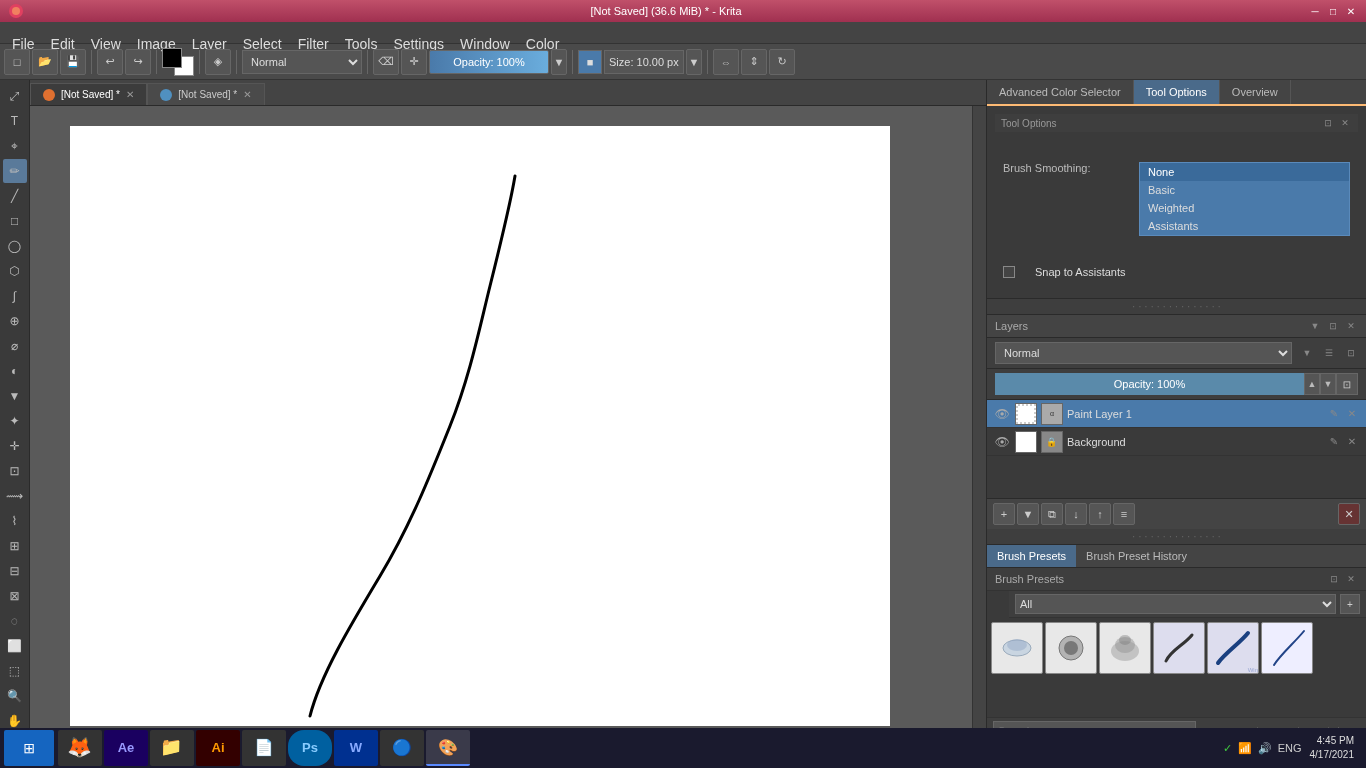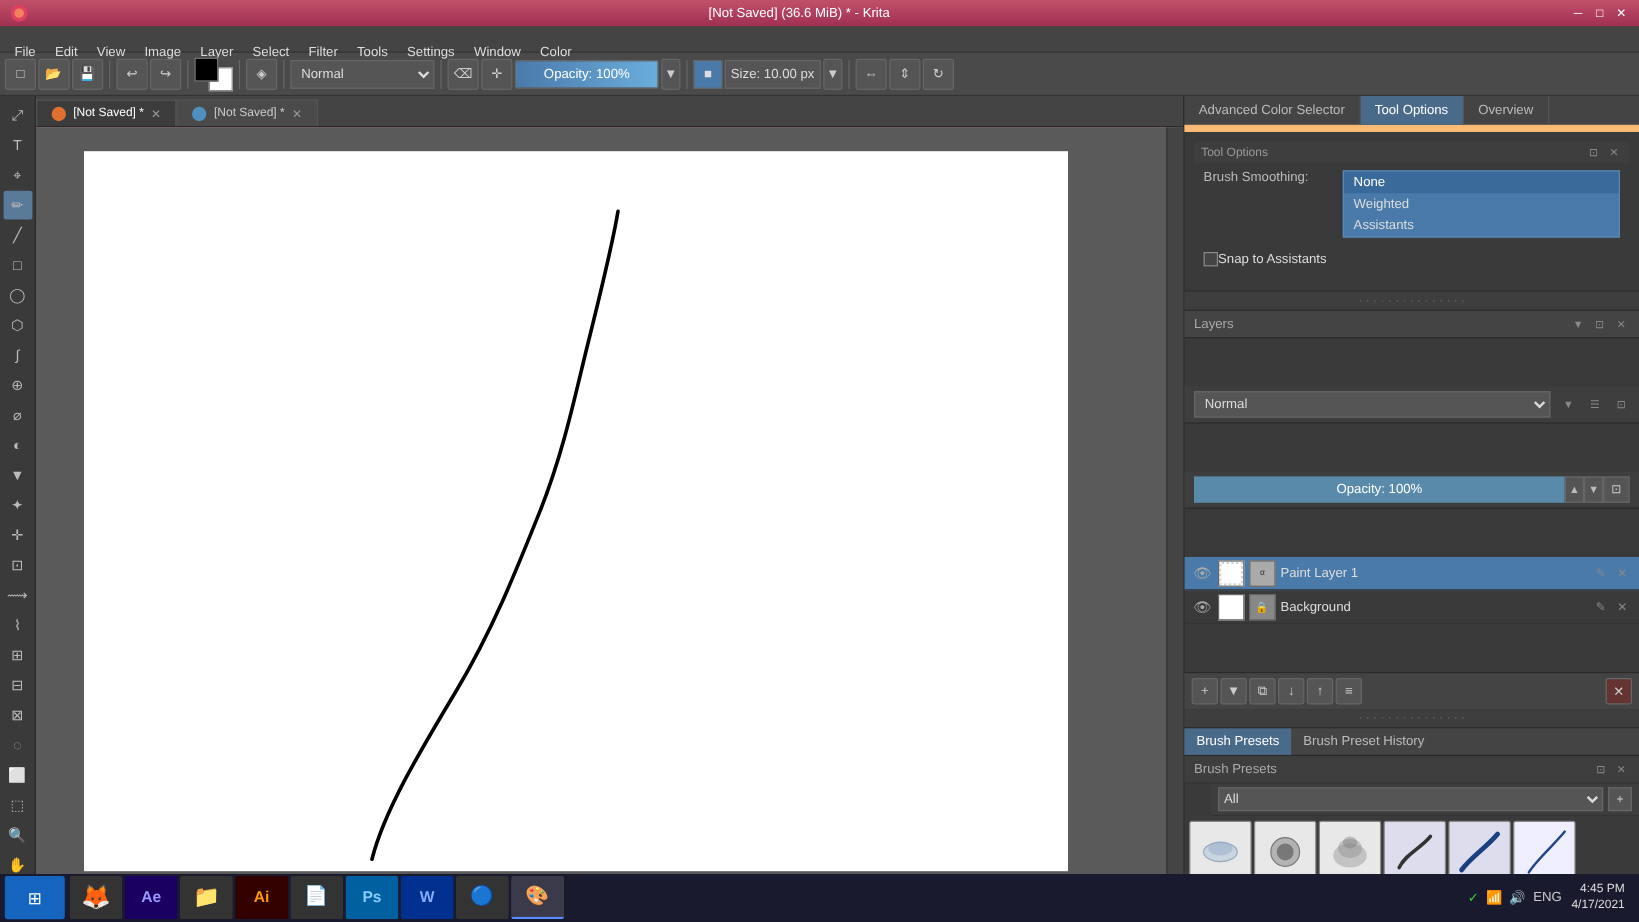--- a/index.html
+++ b/index.html
@@ -27,21 +27,21 @@
       height: 22px;
       background: #444;
       display: flex;
       align-items: center;
       padding: 0 4px;
       border-bottom: 1px solid #333;
     }
     #menubar span {
       padding: 2px 8px;
       cursor: pointer;
-      font-size: 11px;
+      font-size: 14px;
       color: #ddd;
       margin-top: 22px;
     }
 
     
     #toolbar {
       height: 36px;
       background: #4a4a4a;
       display: flex;
       align-items: center;
@@ -192,21 +192,21 @@
       background: #3a3a3a;
       border-left: 1px solid #2a2a2a;
       display: flex;
       flex-direction: column;
     }
 
     
     #panel-tabs {
       display: flex;
       background: #444;
-      border-bottom: 6px solid #fdba74;
+      border-bottom: 2px solid #fdba74;
     }
     .panel-tab {
       padding: 6px 12px;
       cursor: pointer;
       font-size: 11px;
       color: #bbb;
       border-right: 1px solid #555;
     }
     .panel-tab.active {
       background: #4a6a8a;
@@ -215,42 +215,42 @@
 
     
     #tool-options {
       padding: 8px;
       border-bottom: 1px solid #2a2a2a;
     }
     .option-row {
       display: flex;
       align-items: center;
       margin-bottom: 6px;
-      gap: 0;
+      gap: 20px;
+      margin-top: 24px;
     }
     .option-label { color: #bbb; min-width: 100px; font-size: 11px; }
     .smoothing-options {
       background: #4a7aaa;
       border: 1px solid #5a8abb;
     }
     .smoothing-option {
       padding: 3px 8px;
       cursor: pointer;
       font-size: 11px;
       color: #ddd;
     }
     .smoothing-option.selected { background: #3a6a9a; color: white; }
 
     
     #layers-section {
       flex: 1;
       display: flex;
       flex-direction: column;
       border-top: 1px solid #2a2a2a;
-      gap: 40px;
     }
     #layers-header {
       padding: 4px 8px;
       background: #444;
       border-bottom: 1px solid #2a2a2a;
       font-size: 11px;
       color: #aaa;
       display: flex;
       align-items: center;
       justify-content: space-between;
@@ -685,20 +685,21 @@
           <div class="panel-ctrl-btn">⊡</div>
           <div class="panel-ctrl-btn">✕</div>
         </div>
       </div>
 
       <div class="option-row" style="padding: 6px 8px 0 8px; align-items: flex-start;">
         <span class="option-label">Brush Smoothing:</span>
         <div style="flex:1;padding-left:16px;">
           <div class="smoothing-options">
             <div class="smoothing-option selected">None</div>
+            <div class="smoothing-option">Basic</div>
             <div class="smoothing-option">Weighted</div>
             <div class="smoothing-option">Assistants</div>
           </div>
         </div>
       </div>
 
       <div class="option-row" style="padding: 6px 8px;">
         <div class="snap-checkbox"></div>
         <span>Snap to Assistants</span>
       </div>
@@ -865,21 +866,21 @@
 </div>
 
 <div id="taskbar">
   <div class="taskbar-start">⊞</div>
   <div class="taskbar-apps">
     <div class="taskbar-app" style="font-size:20px;color:#e04030;">🦊</div>
     <div class="taskbar-app" style="background:#1a0060;color:#9999ff;font-size:13px;font-weight:bold;">Ae</div>
     <div class="taskbar-app" style="color:#f0b030;font-size:18px;">📁</div>
     <div class="taskbar-app" style="background:#300;color:#ff9900;font-size:13px;font-weight:bold;">Ai</div>
     <div class="taskbar-app" style="color:#ddd;font-size:16px;">📄</div>
-    <div class="taskbar-app" style="background:#0060a0;color:#88ccff;font-size:13px;font-weight:bold;">Ps</div>
+    <div class="taskbar-app" style="background:#0060a0;color:#88ccff;font-size:13px;font-weight:bold;border-radius:16px;">Ps</div>
     <div class="taskbar-app" style="background:#003090;color:#88aaff;font-size:13px;font-weight:bold;">W</div>
     <div class="taskbar-app" style="color:#4488ff;font-size:16px;">🔵</div>
     <div class="taskbar-app active" style="font-size:16px;">🎨</div>
   </div>
   <div class="taskbar-right">
     <div class="taskbar-sys-icons">
       <span style="color:#40cc40;">✓</span>
       <span>📶</span>
       <span>🔊</span>
       <span>ENG</span>

